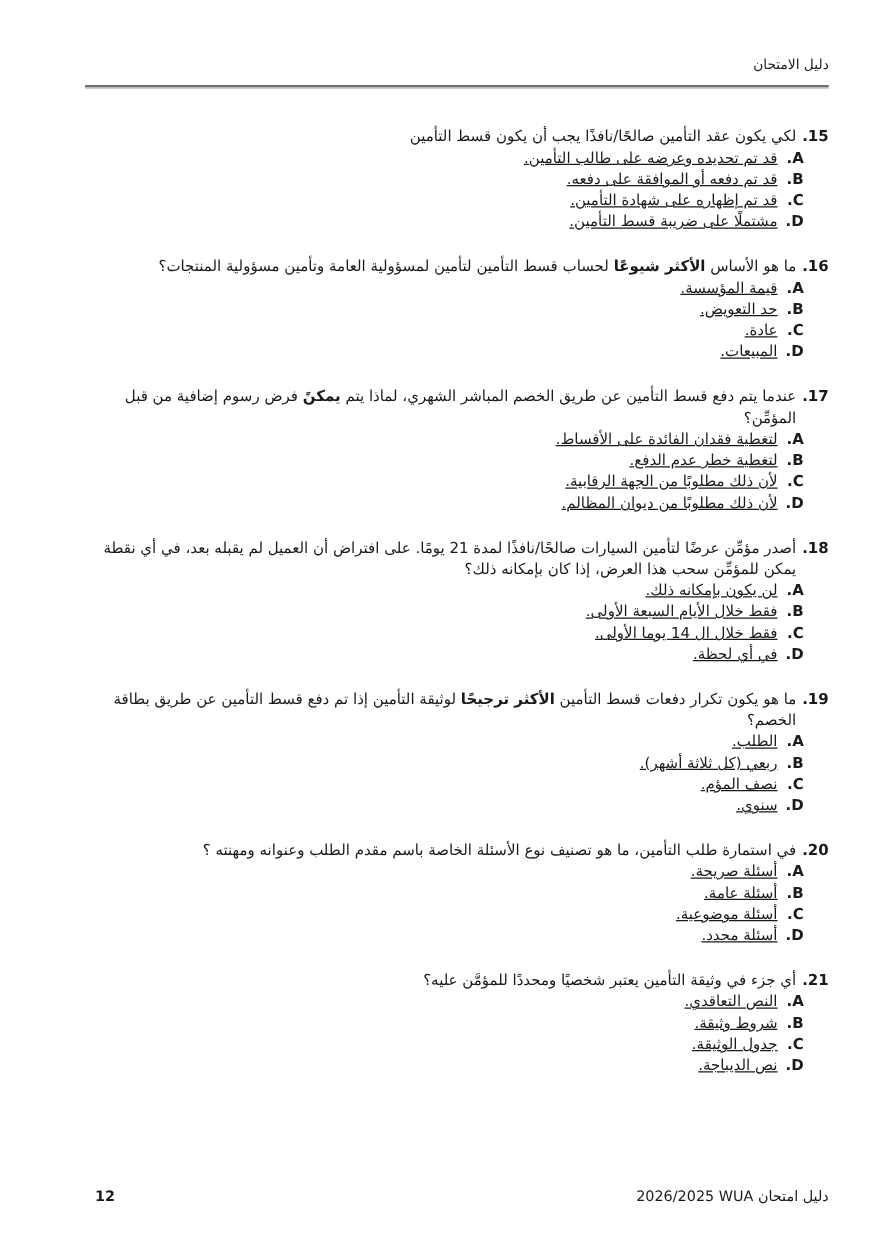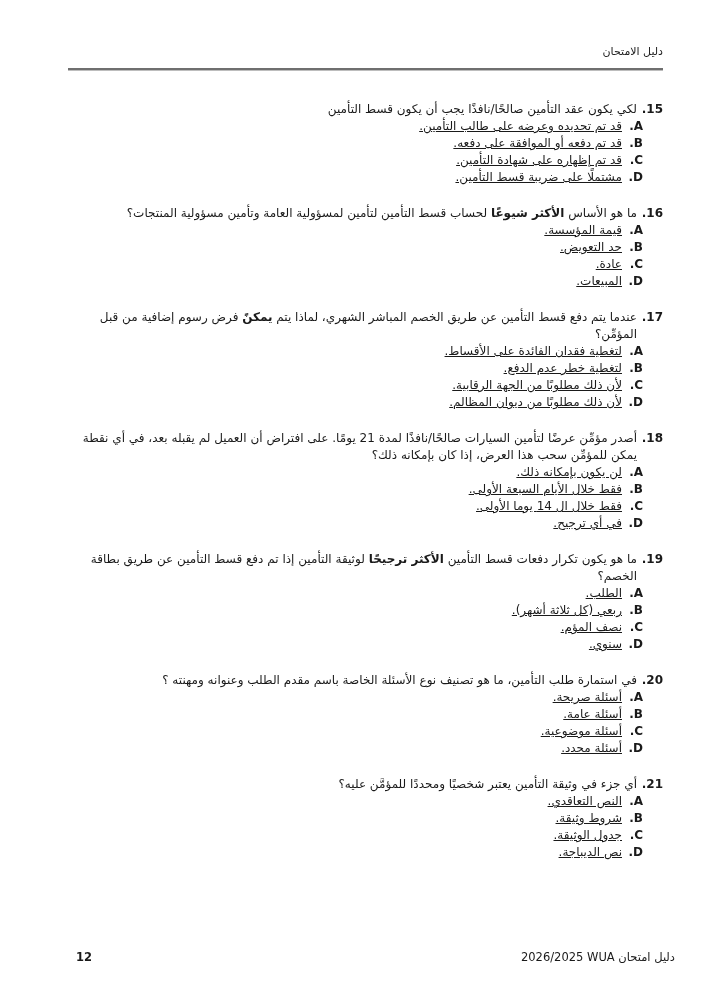--- a/index.html
+++ b/index.html
@@ -24,21 +24,21 @@
   .q-line { display: flex; }
   .q-num { flex: 0 0 26px; font-weight: bold; white-space: nowrap; }
   .q-text { flex: 1 1 auto; }
   .options { }
   .opt { display: flex; margin-right: 20px; }
   .opt-label { flex: 0 0 21px; font-weight: bold; white-space: nowrap; }
   .opt-text { flex: 1 1 auto; text-decoration: underline; }
 
   
   .footer {
-    position: absolute; bottom: 36px; left: 48px; right: 32px;
+    position: absolute; bottom: 36px; left: 48px; right: 44px;
     display: flex; justify-content: space-between; align-items: baseline;
     direction: ltr;
   }
   .page-num { font-size: 11.5px; font-weight: bold; direction: ltr; }
   .footer-title { font-size: 11.5px; font-weight: normal; direction: rtl; }
 </style>
 </head>
 <body>
 
 <div class="page">
@@ -134,21 +134,21 @@
           <div class="opt">
             <span class="opt-label">B.</span>
             <span class="opt-text">فقط خلال الأيام السبعة الأولى.</span>
           </div>
           <div class="opt">
             <span class="opt-label">C.</span>
             <span class="opt-text">فقط خلال ال 14 يوما الأولى.</span>
           </div>
           <div class="opt">
             <span class="opt-label">D.</span>
-            <span class="opt-text">في أي ترجيح.</span>
+            <span class="opt-text">في أي لحظة.</span>
           </div>
         </div>
       </section>
       <section class="question">
         <div class="q-line">
           <span class="q-num">19.</span>
           <div class="q-text"><span>ما هو يكون تكرار دفعات قسط التأمين </span><b>الأكثر ترجيحًا</b><span> لوثيقة التأمين إذا تم دفع قسط التأمين عن طريق بطاقة الخصم؟</span></div>
         </div>
         <div class="options">
           <div class="opt">

